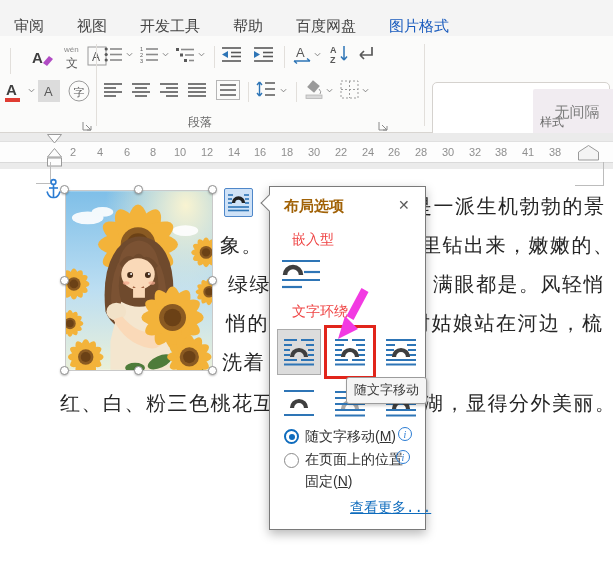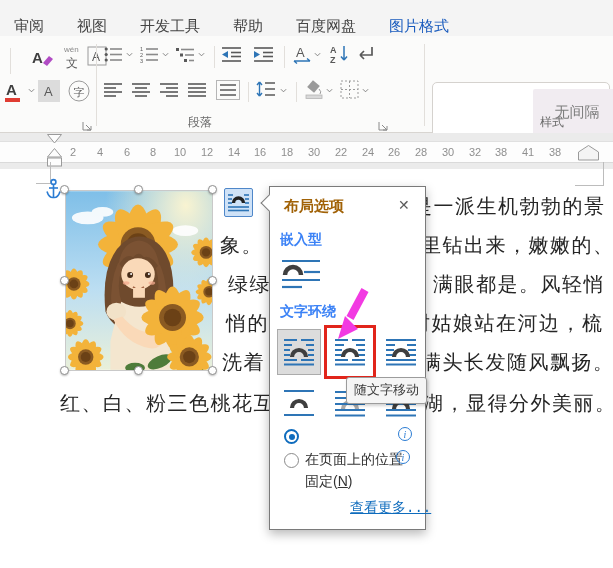--- a/index.html
+++ b/index.html
@@ -40,21 +40,21 @@
 
   
   #layoutbtn { left:224px; top:188px; width:29px; height:29px; background:#cfe2f7; border:1px solid #4f87c9; border-radius:2px; display:flex; align-items:center; justify-content:center; z-index:4; }
 
   
   #popup { left:269px; top:186px; width:157px; height:344px; background:#fff; border:1px solid #7a7a7a; box-shadow:0 4px 10px rgba(0,0,0,.28); z-index:10; }
   #popup-pointer { left:263px; top:197px; width:12px; height:12px; background:#fff; border-left:1px solid #7a7a7a; border-bottom:1px solid #7a7a7a; transform:rotate(45deg); z-index:11; }
   .pp { position:absolute; }
   .pp-title { font-size:15px; font-weight:bold; color:#a16207; }
   .pp-close { font-size:14px; color:#5c5c5c; cursor:default; }
-  .pp-sec { font-size:14px; font-weight:bold; color:#3b82f6; }
+  .pp-sec { font-size:14px; font-weight:normal; color:#ef4444;margin-left:12px; }
   .wrap-cell { position:absolute; width:44px; height:46px; display:flex; align-items:center; justify-content:center; background:#fff; border:1px solid transparent; }
   .wrap-cell.selected { background:#dcdcdc; border-color:#ababab; }
   #redbox { left:54px; top:138px; width:52px; height:54px; border:3px solid #e1251b; z-index:12; }
   #tooltip { left:76px; top:190px; padding:3px 7px 4px; background:#f5f5f5; border:1px solid #9c9c9c; border-radius:3px; box-shadow:1px 2px 3px rgba(0,0,0,.18); font-size:13px; color:#3f3f3f; white-space:nowrap; z-index:14; }
   .radio { position:absolute; width:15px; height:15px; border-radius:50%; }
   .radio.on { border:2px solid #0f6cbd; }
   .radio.on::after { content:""; position:absolute; left:2.5px; top:2.5px; width:6px; height:6px; border-radius:50%; background:#0f6cbd; }
   .radio.off { border:1px solid #8a8a8a; }
   .pp-radio-label { font-size:14px; color:#333; white-space:nowrap; }
   .accel { text-decoration:underline; }
@@ -376,21 +376,20 @@
 
   <div class="docline" style="left:220px; top:234px;">象。</div>
   <div class="docline" style="left:228px; top:273px;">绿绿的</div>
   <div class="docline" style="left:226px; top:312px;">悄的，</div>
   <div class="docline" style="left:222px; top:351px;">洗着</div>
   <div class="docline" style="left:60px;  top:392px;">红、白、粉三色桃花互相</div>
   <div class="docline" style="left:412px; top:195px;">是一派生机勃勃的景</div>
   <div class="docline" style="left:421px; top:234px;">里钻出来，嫩嫩的、</div>
   <div class="docline" style="left:433px; top:273px;">满眼都是。风轻悄</div>
   <div class="docline" style="left:410px; top:312px;">树姑娘站在河边，梳</div>
-  <div class="docline" style="left:421px; top:351px;">满头长发随风飘扬。</div>
   <div class="docline" style="left:423px; top:392px;">湖，显得分外美丽。</div>
 
   <svg class="abs" style="left:45px; top:178px; z-index:3;" width="17" height="23">
     <g stroke="#2b7cd3" stroke-width="1.6" fill="none">
         <circle cx="8.5" cy="4" r="2.4"></circle>
         <line x1="8.5" y1="6.5" x2="8.5" y2="19"></line>
         <line x1="4" y1="10" x2="13" y2="10"></line>
         <path d="M2,13.5 Q4,20 8.5,19.5 Q13,20 15,13.5"></path>
       </g>
   </svg>
@@ -595,20 +594,21 @@
             <line x1="0" y1="26.5" x2="30" y2="26.5"></line>
           </g>
           <path d="M8,20 A7,7 0 0 1 22,20" stroke="#3f3f3f" stroke-width="4.2" fill="none"></path>
         </svg>
     </div>
 
     <div id="redbox" class="pp"></div>
     <div id="tooltip" class="pp">随文字移动</div>
 
     <div class="radio on pp" style="left:14px; top:242px;"></div>
+    <div class="pp pp-radio-label" style="left:35px; top:241px;"><span>随文字移动(</span><span class="accel">M</span><span>)</span></div>
     <div class="info-icon pp" style="left:128px; top:240px;">i</div>
 
     <div class="radio off pp" style="left:14px; top:266px;"></div>
     <div class="pp pp-radio-label" style="left:35px; top:264px;">在页面上的位置</div>
     <div class="pp pp-radio-label" style="left:35px; top:286px;"><span>固定(</span><span class="accel">N</span><span>)</span></div>
     <div class="info-icon pp" style="left:126px; top:263px;">i</div>
 
     <div class="pp pp-link" style="left:80px; top:312px;font-family:Liberation Mono, monospace;">查看更多...</div>
 
     <svg class="pp" style="left:58px; top:98px; z-index:13;" width="44" height="58" viewBox="0 0 44 58">

